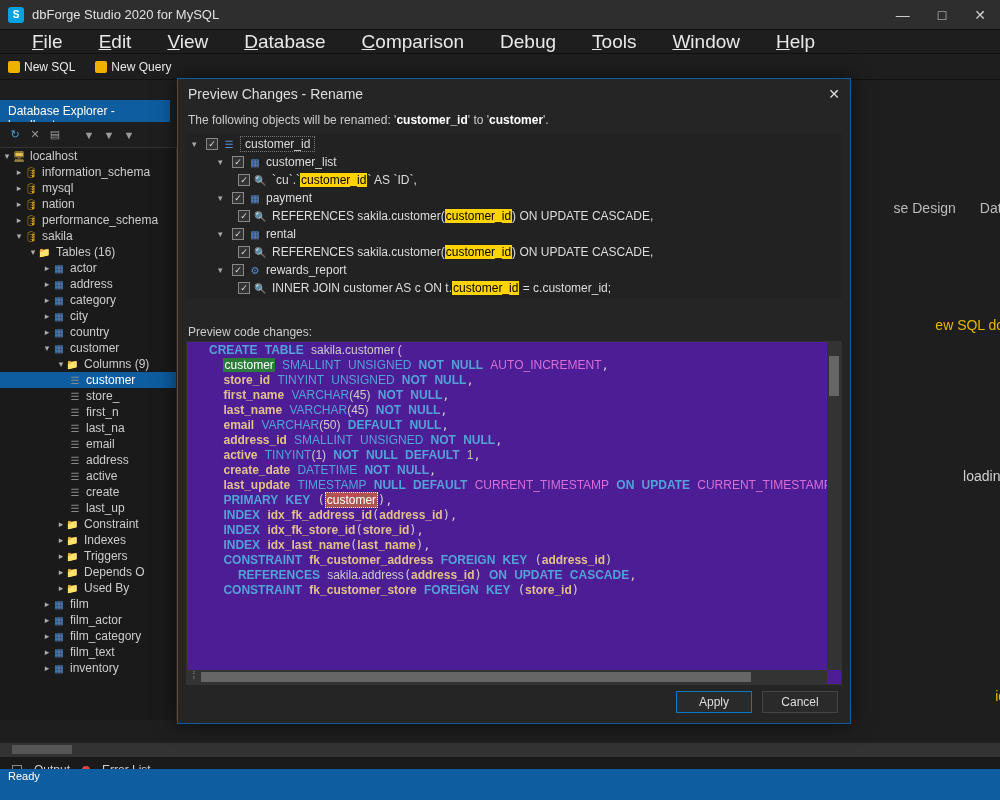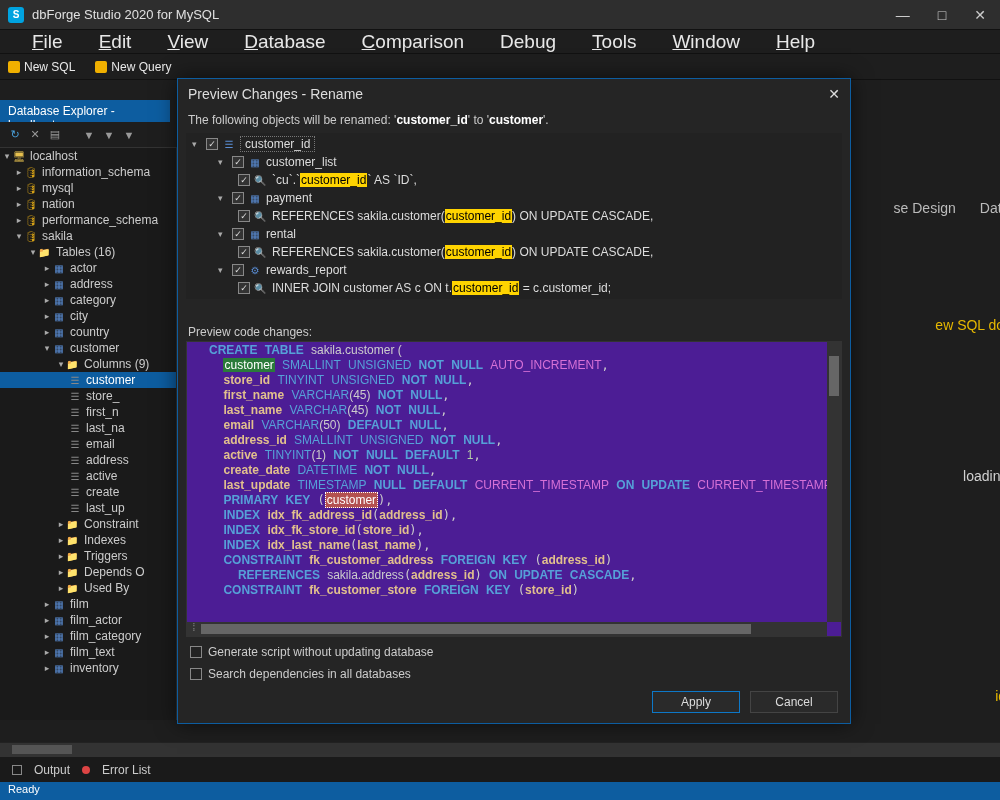--- a/index.html
+++ b/index.html
@@ -48,21 +48,21 @@
 
 .bg-text1 { position: absolute; top: 317px; right: -50px; color: #e6b800; font-size: 14px; }
 .bg-text3 { position: absolute; top: 468px; right: -100px; color: #d0d0d0; font-size: 14px; }
 .bg-text4 { position: absolute; top: 688px; right: -150px; color: #e6b800; font-size: 14px; }
 
 
 .bottombar { position: absolute; bottom: 18px; left: 0; right: 0; height: 26px; background: #1a1a1a; display: flex; align-items: center; gap: 12px; padding: 0 12px; font-size: 12px; border-top: 1px solid #333; }
 .bottombar .bi { display: flex; align-items: center; gap: 12px; cursor: pointer; }
 .bottombar .red-dot { width: 8px; height: 8px; background: #d44; border-radius: 50%; }
 .bottombar .out-icon { width: 10px; height: 10px; border: 1px solid #888; }
-.statusbar { position: absolute; bottom: 0; left: 0; right: 0; height: 18px; background: #0d5da0; color: #fff; padding: 1px 8px; font-size: 11px; }
+.statusbar { position: absolute; bottom: 0; left: 0; right: 0; height: 31px; background: #0d5da0; color: #fff; padding: 1px 8px; font-size: 11px; }
 
 .hscroll { position: absolute; bottom: 44px; left: 0; right: 0; height: 14px; background: #333; border-top: 1px solid #222; }
 .hscroll .thumb { position: absolute; left: 12px; width: 60px; top: 2px; bottom: 2px; background: #555; }
 
 
 .dialog { position: absolute; top: 78px; left: 177px; width: 674px; height: 646px; background: #252525; border: 1px solid #0d5da0; box-shadow: 0 0 20px rgba(0,0,0,.6); display: flex; flex-direction: column; }
 .dialog-titlebar { height: 30px; display: flex; align-items: center; padding: 0 10px; color: #ddd; font-size: 14px; }
 .dialog-titlebar .close { margin-left: auto; cursor: pointer; font-size: 14px; }
 .dialog-body { flex: 1; display: flex; flex-direction: column; padding: 0 8px 8px 8px; overflow: hidden; }
 .dialog-msg { padding: 4px 2px; font-size: 12px; color: #ccc; }
@@ -95,21 +95,21 @@
 .code-preview .vscroll .thumb { position: absolute; top: 14px; height: 40px; left: 2px; right: 2px; background: #666; }
 .code-preview .hscrollc { position: absolute; bottom: 0; left: 0; right: 14px; height: 14px; background: #333; }
 .code-preview .hscrollc .thumb { position: absolute; left: 14px; width: 550px; top: 2px; bottom: 2px; background: #666; }
 .corner-grip { position: absolute; bottom:0; left:0; width:14px; height:14px; color:#888; font-size:10px; text-align:center; }
 
 .dialog-options { padding: 8px 4px 4px 4px; display:flex; flex-direction:column; gap:8px; }
 .opt-row { display:flex; align-items:center; gap:6px; font-size:12px; color:#ccc; cursor:pointer; }
 .opt-check { width:12px; height:12px; border:1px solid #888; background:#222; }
 
 .dialog-buttons { display:flex; justify-content:flex-end; gap:10px; padding: 6px 4px 2px 4px; }
-.dbtn { width: 88px; height: 22px; background:#2a2a2a; border:1px solid #444; color:#ddd; font-size:12px; cursor:pointer; text-align:center; line-height:20px; }
+.dbtn { width: 76px; height: 22px; background:#2a2a2a; border:1px solid #444; color:#ddd; font-size:12px; cursor:pointer; text-align:center; line-height:20px; }
 .dbtn.primary { border:1px solid #0d78c8; }
 
 </style>
 </head>
 <body>
 
 <div class="titlebar">
   <div class="logo">S</div>
   <div class="title">dbForge Studio 2020 for MySQL</div>
   <div class="winbtns">
@@ -427,29 +427,19 @@
   <span class="kw">CONSTRAINT</span> <span class="ident">fk_customer_store</span> <span class="kw">FOREIGN</span> <span class="kw">KEY</span> (<span class="ident">store_id</span>)</div>
       <div class="vscroll">
           <div class="thumb"></div>
         </div>
       <div class="hscrollc">
           <div class="thumb"></div>
         </div>
       <div class="corner-grip">⁞</div>
     </div>
 
-    <div class="dialog-options">
-      <div class="opt-row">
-          <span class="opt-check"></span>
-          <span>Generate script without updating database</span>
-        </div>
-      <div class="opt-row">
-          <span class="opt-check"></span>
-          <span>Search dependencies in all databases</span>
-        </div>
-    </div>
 
     <div class="dialog-buttons">
       <div class="dbtn primary">Apply</div>
       <div class="dbtn">Cancel</div>
     </div>
   </div>
 </div>
 
 </body></html>

